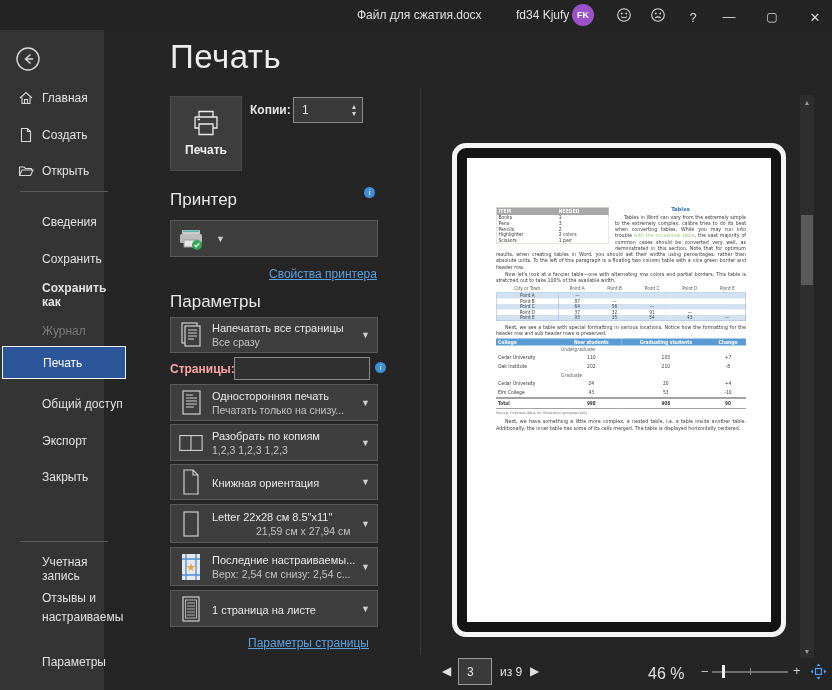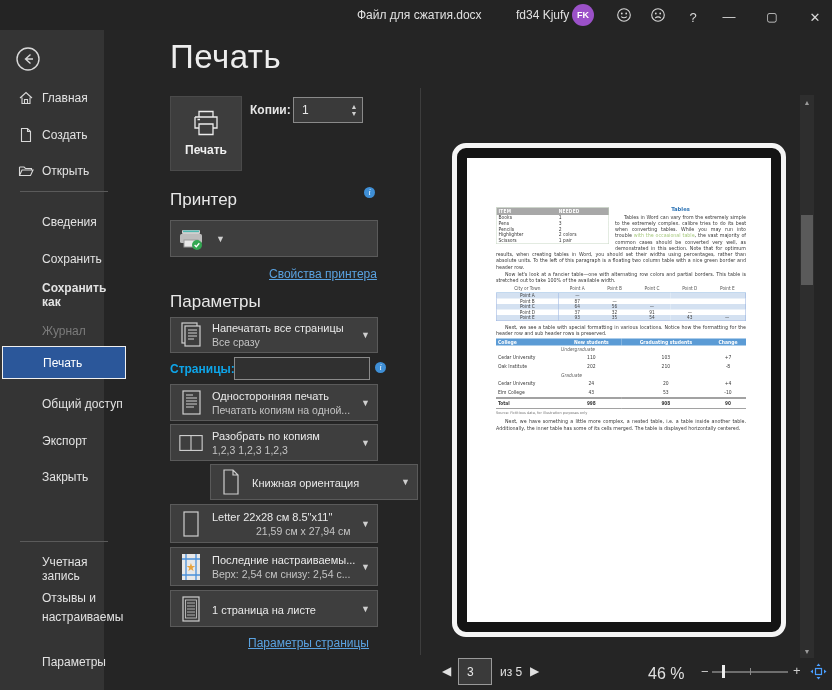--- a/index.html
+++ b/index.html
@@ -48,21 +48,21 @@
   .sec-head { position:absolute; left:42px; font-size:17px; color:#e8e8e8; }
   .info-ic { position:absolute; width:11px; height:11px; border-radius:50%; background:#3f8fd6; color:#fff;
     font-size:8px; font-style:italic; font-family:"Liberation Serif",serif; display:flex; align-items:center; justify-content:center; cursor:pointer; }
   .dd { position:absolute; left:42px; width:208px; background:#3e3e3e; border:1px solid #5a5a5a; display:flex; align-items:center; padding:0 7px; cursor:pointer; }
   .dd .ddicon { width:26px; margin-right:8px; flex:0 0 auto; display:flex; justify-content:center; }
   .dd .ddtext { flex:1; overflow:hidden; }
   .dd .l1 { font-size:11px; color:#eaeaea; white-space:nowrap; }
   .dd .l2 { font-size:10.5px; color:#c4c4c4; white-space:nowrap; margin-top:2px; }
   .dd .caret { flex:0 0 auto; color:#cfcfcf; font-size:9px; margin-left:4px; }
   .link { position:absolute; font-size:12px; color:#5aa2e0; text-decoration:underline; cursor:pointer; }
-  .pages-label { position:absolute; left:42px; top:332px; font-size:12px; font-weight:bold; color:#0ea5e9;text-align:center; }
+  .pages-label { position:absolute; left:42px; top:332px; font-size:12px; font-weight:bold; color:#fca5a5;text-align:center; }
   .pages-input { position:absolute; left:106px; top:327px; width:136px; height:23px; background:#303030; border:1px solid #8a8a8a; color:#e8e8e8; font-size:12px; padding:0 5px; }
 
   .vdiv { position:absolute; left:292px; top:58px; width:1px; height:567px; background:#3d3d3d; }
 
   
   .page-frame { position:absolute; left:324px; top:113px; width:334px; height:494px; background:#141414;
     border:5px solid #f5f5f5; border-radius:14px; padding:10px; }
   .page { width:100%; height:100%; background:#ffffff; overflow:hidden; }
   .doc { width:588px; height:928px; transform:scale(0.5); transform-origin:0 0; padding:96px 30px 0 58px;
     font-family:"DejaVu Sans", sans-serif; font-size:9.5px; line-height:12.5px; color:#3a3a3a; background:#fff; }
@@ -263,40 +263,40 @@
 
       <div class="dd" style="top:354px; height:37px;">
         <span class="ddicon">
             <svg width="24" height="28" viewBox="0 0 24 28">
               <rect x="4" y="2" width="17" height="23" fill="none" stroke="#cfcfcf" stroke-width="1.2"></rect>
               <path d="M7 6 h7 M7 9 h11 M7 12 h11 M7 15 h11 M7 18 h8" stroke="#cfcfcf" stroke-width="1"></path>
             </svg>
           </span>
         <span class="ddtext">
           <span class="l1" style="display:block;">Односторонняя печать</span>
-          <span class="l2" style="display:block;">Печатать копиям на одной...</span>
+          <span class="l2" style="display:block;">Печатать только на снизу...</span>
         </span>
         <span class="caret">▼</span>
       </div>
 
       <div class="dd" style="top:394px; height:37px;">
         <span class="ddicon">
             <svg width="28" height="22" viewBox="0 0 28 22">
               <rect x="2" y="3" width="24" height="16" fill="none" stroke="#cfcfcf" stroke-width="1.2"></rect>
               <line x1="14" y1="3" x2="14" y2="19" stroke="#cfcfcf" stroke-width="1.2"></line>
             </svg>
           </span>
         <span class="ddtext">
           <span class="l1" style="display:block;">Разобрать по копиям</span>
           <span class="l2" style="display:block;">1,2,3    1,2,3    1,2,3</span>
         </span>
         <span class="caret">▼</span>
       </div>
 
-      <div class="dd" style="top:434px; height:36px;margin-left:40px;">
+      <div class="dd" style="top:434px; height:36px;">
         <span class="ddicon">
             <svg width="22" height="28" viewBox="0 0 22 28">
               <path d="M4 2 H13 L18 7 V26 H4 Z M13 2 V7 H18" fill="none" stroke="#cfcfcf" stroke-width="1.2"></path>
             </svg>
           </span>
         <span class="ddtext"><span class="l1">Книжная ориентация</span></span>
         <span class="caret">▼</span>
       </div>
 
       <div class="dd" style="top:474px; height:39px;">
@@ -490,21 +490,21 @@
 
       <div class="vscroll">
         <div class="vs-arrow" style="top:0;">▲</div>
         <div class="vs-thumb"></div>
         <div class="vs-arrow" style="bottom:0; top:auto;">▼</div>
       </div>
 
       <div class="bbar">
         <div class="nav-arrow" style="left:22px;">◀</div>
         <input class="nav-input" value="3" style="">
-        <div class="nav-of">из 5</div>
+        <div class="nav-of">из 9</div>
         <div class="nav-arrow" style="left:110px;">▶</div>
         <div class="zoom-val">46 %</div>
         <div class="zoom-minus">−</div>
         <div class="zoom-track"></div>
         <div class="zoom-tick"></div>
         <div class="zoom-thumb"></div>
         <div class="zoom-plus">+</div>
         <div class="fit-btn">
           <svg width="17" height="17" viewBox="0 0 17 17">
               <rect x="5.5" y="5.5" width="6" height="6" fill="none" stroke="#4a9eff" stroke-width="1.2"></rect>

